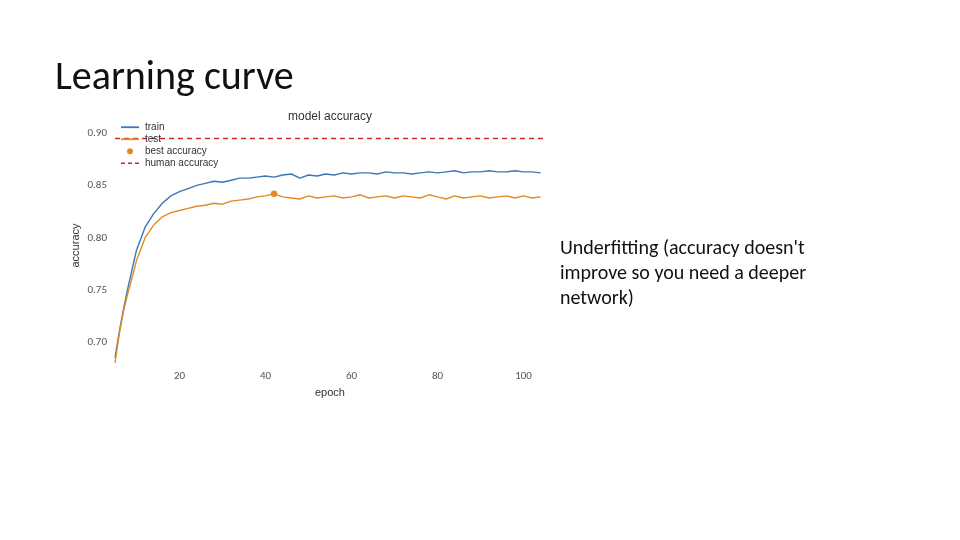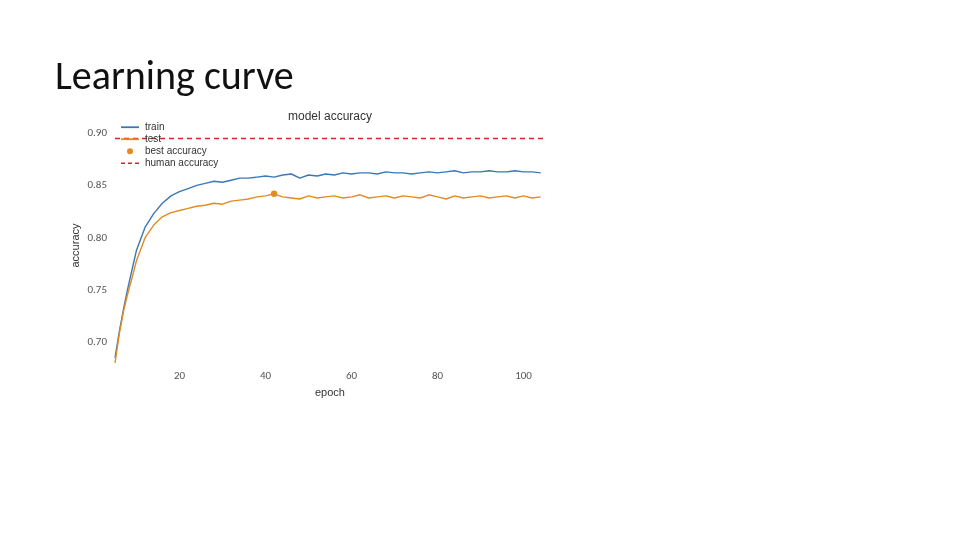--- a/index.html
+++ b/index.html
@@ -99,13 +99,14 @@
           <line x1="0" y1="12" x2="18" y2="12" stroke="#e38a23" stroke-width="1.8"></line>
           <text x="24" y="15">test</text>
           <circle cx="9" cy="24" r="3" fill="#e38a23"></circle>
           <text x="24" y="27">best accuracy</text>
           <line x1="0" y1="36" x2="18" y2="36" stroke="#d62728" stroke-width="1.6" stroke-dasharray="4,3"></line>
           <text x="24" y="39">human accuracy</text>
         </g>
       </svg>
   </div>
 
+  <div class="annotation">Underfitting (accuracy doesn't improve so you need a deeper network)</div>
 </div>
 
 </body></html>

